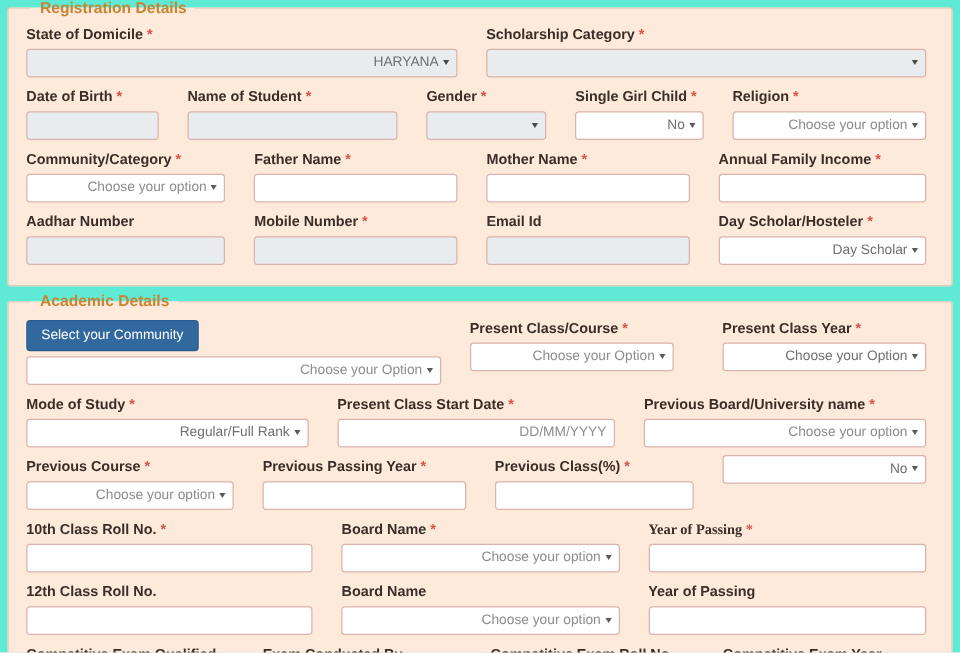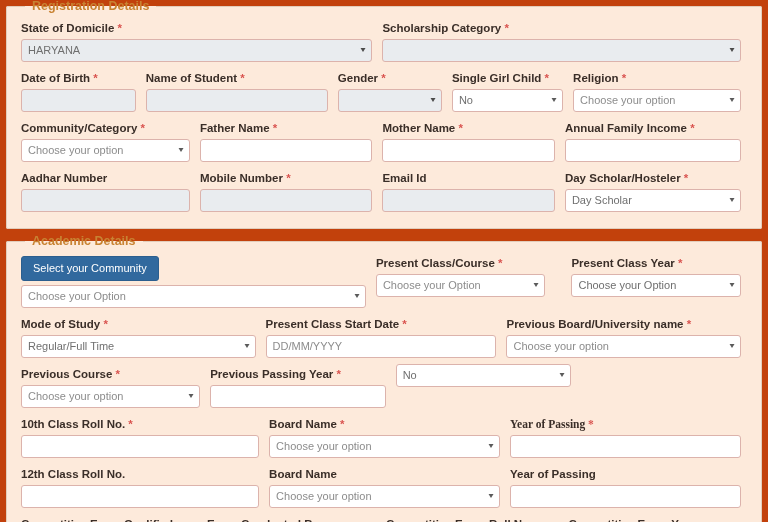--- a/index.html
+++ b/index.html
@@ -7,21 +7,21 @@
     width:768px;height:522px;overflow:hidden;
     background:#fdefe0;
     font-family:"Liberation Sans","DejaVu Sans",sans-serif;
     color:#3b2f2a;
     -webkit-font-smoothing:antialiased;
   }
   .page{
     box-sizing:border-box;
     width:768px;height:522px;
     padding:0 6px;
-    background:#c2410c;
+    background:#5eead4;
   }
   fieldset.section{
     box-sizing:border-box;
     margin:0 0 6px 0;
     padding:4px 14px 10px 14px;
     border:1px solid #e2cdbb;
     border-radius:2px;
     background:#fdeadb;
   }
   fieldset.section > legend{
@@ -29,21 +29,21 @@
     font-weight:bold;
     color:#c88333;
     padding:0 7px;
     margin-left:4px;
     line-height:1.1;
   }
   .row{
     display:flex;
     width:100%;
     box-sizing:border-box;
-    gap:4px;
+    gap:17px;
   }
   .fld{
     box-sizing:border-box;
     padding:0 6px 6px 0;
     min-width:0;
   }
   .lbl{
     display:block;
     font-size:11.5px;
     font-weight:bold;
@@ -64,20 +64,21 @@
     font-size:11px;
     color:#6b6b6b;
     font-family:"Liberation Sans","DejaVu Sans",sans-serif;
     padding:0 6px;
     line-height:21px;
     display:flex;
     align-items:center;
     position:relative;
     overflow:hidden;
     white-space:nowrap;
+    text-align:right;
   }
   .ctl.disabled{
     background:#e9ecef;
   }
   .ctl .val{
     color:#6f6f6f;
     overflow:hidden;
     text-overflow:ellipsis;
     white-space:nowrap;
     flex:1;
@@ -239,21 +240,21 @@
           <div class="ctl">
             <span class="val">Choose your Option</span>
             <span class="caret">▾</span>
           </div>
         </div>
       </div>
       <div class="row">
         <div class="fld" style="width: 33.5%;">
           <label class="lbl"><span>Mode of Study</span><span class="req"> *</span></label>
           <div class="ctl">
-            <span class="val">Regular/Full Time</span>
+            <span class="val">Regular/Full Rank</span>
             <span class="caret">▾</span>
           </div>
         </div>
         <div class="fld" style="width: 33%;">
           <label class="lbl"><span>Present Class Start Date</span><span class="req"> *</span></label>
           <div class="ctl ph">
             <span class="val">DD/MM/YYYY</span>
           </div>
         </div>
         <div class="fld" style="width: 33.5%;">
@@ -267,20 +268,26 @@
       <div class="row">
         <div class="fld" style="width: 25.5%;">
           <label class="lbl"><span>Previous Course</span><span class="req"> *</span></label>
           <div class="ctl ph">
             <span class="val">Choose your option</span>
             <span class="caret">▾</span>
           </div>
         </div>
         <div class="fld" style="width: 25%;">
           <label class="lbl"><span>Previous Passing Year</span><span class="req"> *</span></label>
+          <div class="ctl">
+            <span class="val"></span>
+          </div>
+        </div>
+        <div class="fld" style="width: 24.5%;">
+          <label class="lbl"><span>Previous Class(%)</span><span class="req"> *</span></label>
           <div class="ctl">
             <span class="val"></span>
           </div>
         </div>
         <div class="fld" style="width: 25%;">
           <div class="ctl">
             <span class="val">No</span>
             <span class="caret">▾</span>
           </div>
         </div>

